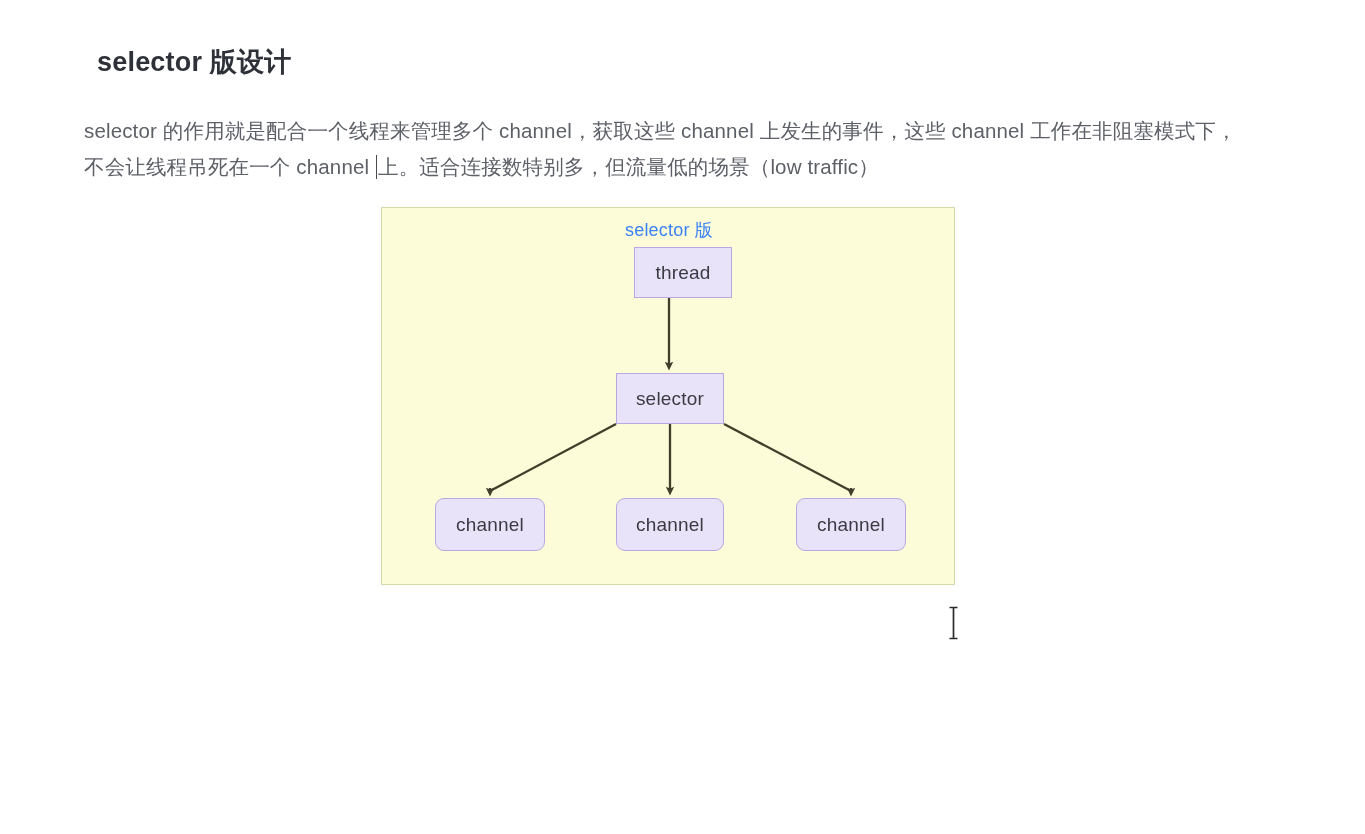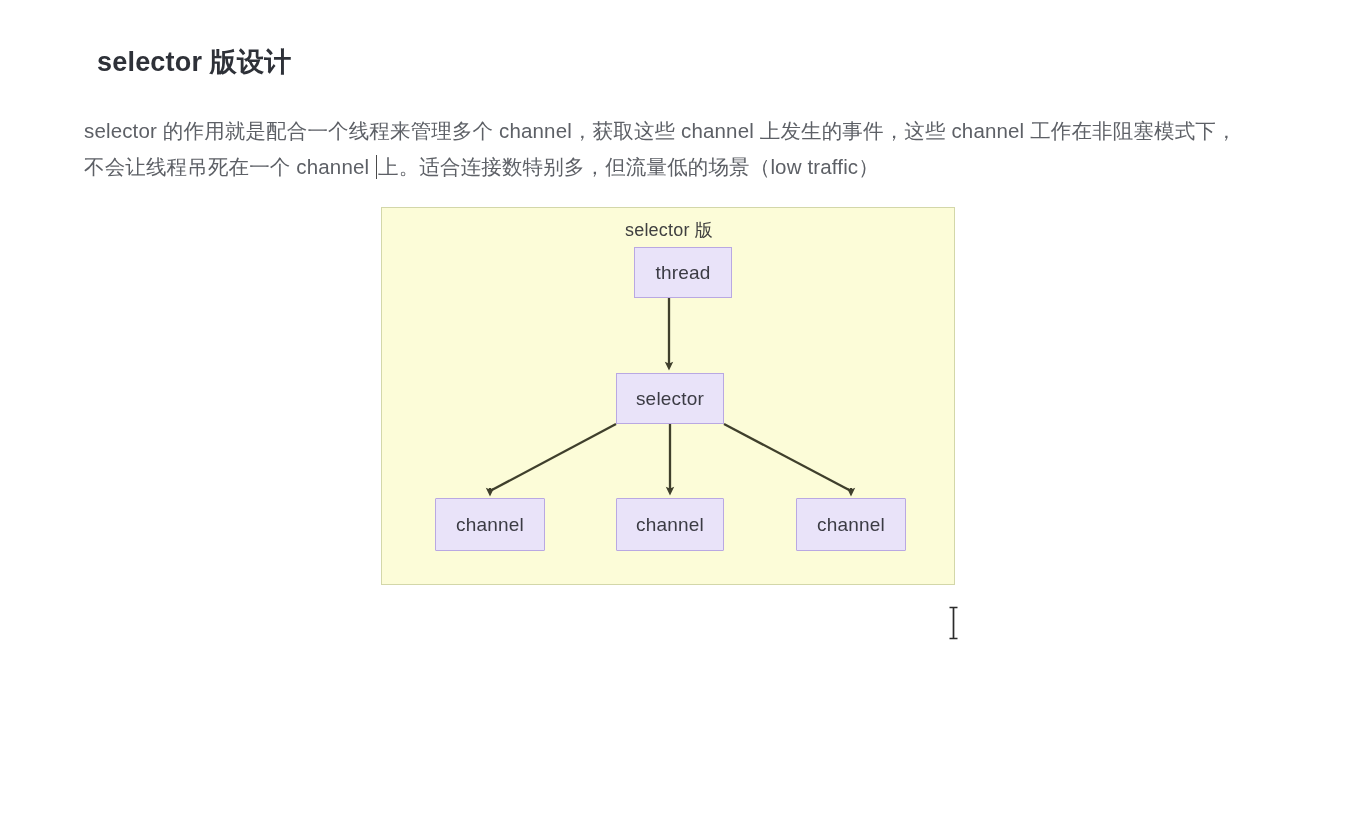--- a/index.html
+++ b/index.html
@@ -81,37 +81,37 @@
     height: 378px;
     display: block;
   }
   .diagram-caption {
     position: absolute;
     left: 0;
     top: 10px;
     width: 574px;
     text-align: center;
     font-size: 18px;
-    color: #404040;
+    color: #3b82f6;
     letter-spacing: 0.2px;
   }
 
   .node {
     position: absolute;
     background: #e9e3f9;
     border: 1.4px solid #b9a8e2;
     color: #3b3b44;
     font-size: 19px;
     display: flex;
     align-items: center;
     justify-content: center;
     box-sizing: border-box;
     letter-spacing: 0.2px;
   }
-  .node-round { border-radius: 1px; }
+  .node-round { border-radius: 9px; }
 
   .node-thread   { left: 252px; top: 39px;  width: 98px;  height: 51px; }
   .node-selector { left: 234px; top: 165px; width: 108px; height: 51px; }
   .node-ch1      { left:  53px; top: 290px; width: 110px; height: 53px; }
   .node-ch2      { left: 234px; top: 290px; width: 108px; height: 53px; }
   .node-ch3      { left: 414px; top: 290px; width: 110px; height: 53px; }
 
   
   .ibeam {
     position: absolute;

